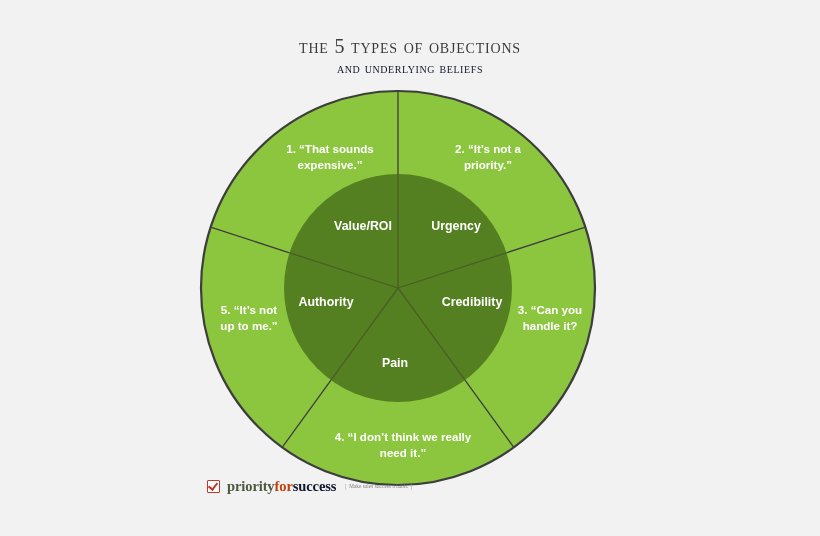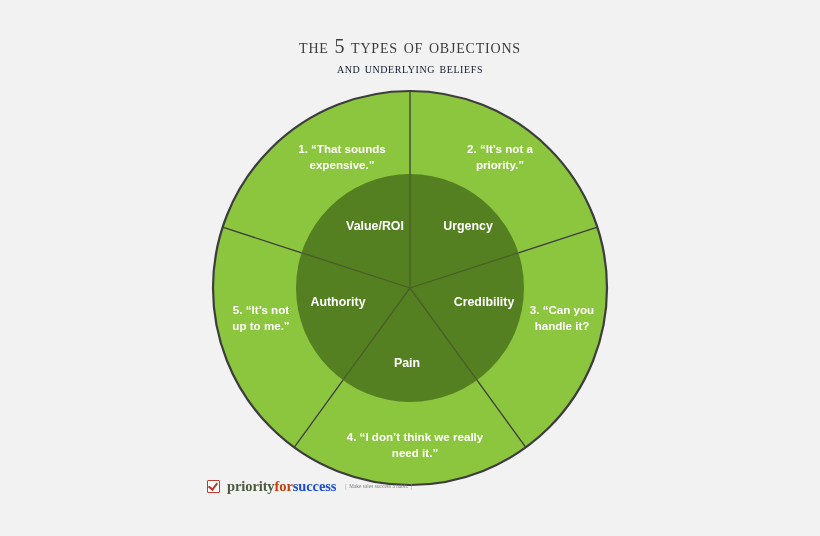--- a/index.html
+++ b/index.html
@@ -46,21 +46,21 @@
     line-height: 19px;
     letter-spacing: 0.6px;
     color: #0f172a;
     font-variant: small-caps;
     text-transform: lowercase;
     font-weight: 400;
     margin-top: 1px;
   }
   .wheel-wrap {
     position: absolute;
-    left: 210px;
+    left: 198px;
     top: 88px;
     width: 400px;
     height: 400px;
   }
   svg.wheel {
     display: block;
     width: 400px;
     height: 400px;
     overflow: visible;
   }
@@ -106,21 +106,21 @@
   .logo-text {
     font-family: "Liberation Serif", serif;
     font-size: 14.5px;
     line-height: 14px;
     font-weight: 700;
     letter-spacing: -0.1px;
     white-space: nowrap;
   }
   .logo-criteria { color: #4c5a3f; }
   .logo-for { color: #c2410c; }
-  .logo-success { color: #1d4ed8; }
+  .logo-success { color: #0f172a; }
   .tagline {
     font-family: "Liberation Serif", serif;
     font-size: 5.2px;
     color: #7a7a7a;
     white-space: nowrap;
     letter-spacing: 0.1px;
   }
   .tagline .brk { color: #9a9a9a; padding: 0 2px; }
 </style>
 </head>

